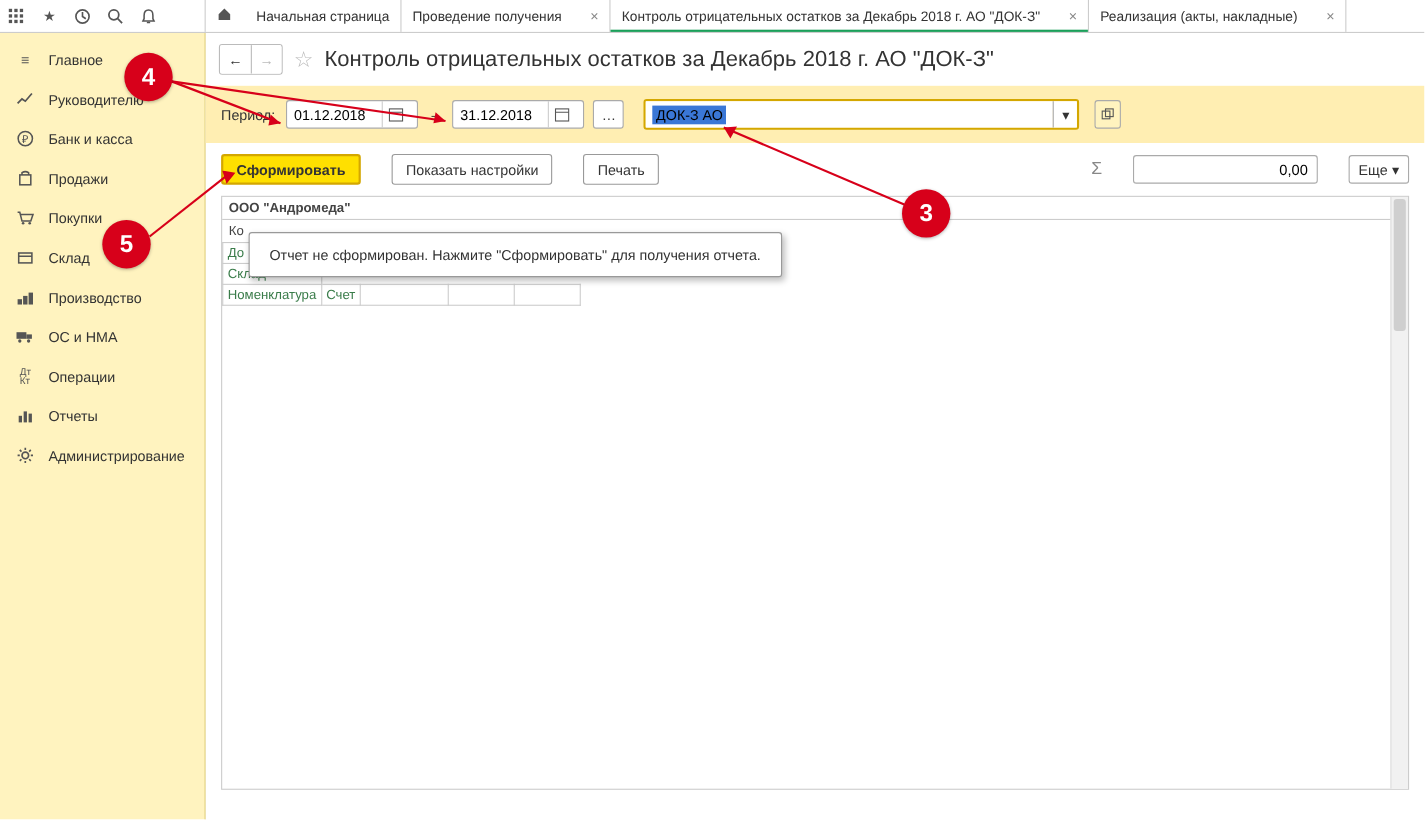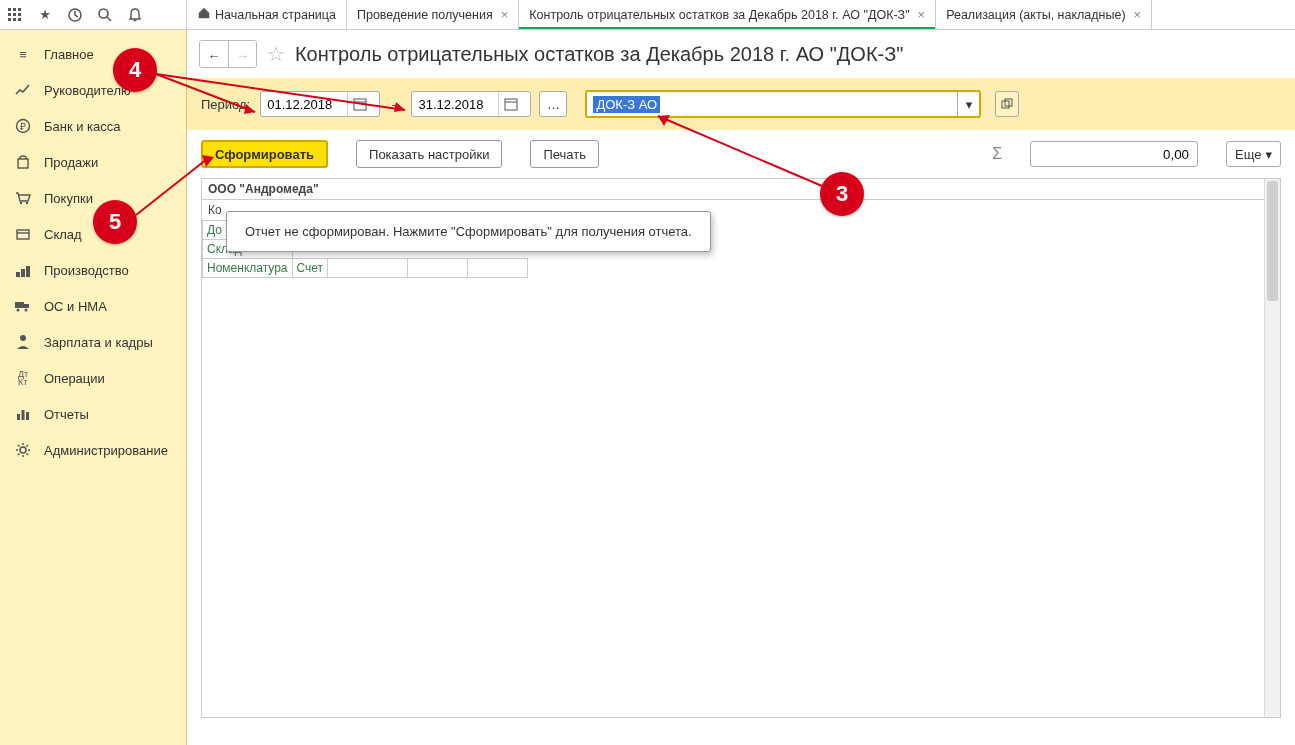--- a/index.html
+++ b/index.html
@@ -2,21 +2,21 @@
 <html><head>
 <meta charset="utf-8">
 <style>
 * { box-sizing: border-box; margin: 0; padding: 0; font-family: Arial, sans-serif; }
 body { font-size: 13px; color: #333; background: #fff; width: 1295px; height: 745px; overflow: hidden; position: relative; }
 
 .topbar { height: 30px; border-bottom: 1px solid #ccc; display: flex; align-items: stretch; }
 .topbar-icons { display: flex; align-items: center; padding: 0 6px; gap: 12px; border-right: 1px solid #ccc; width: 187px; }
 .ticon { width: 18px; height: 18px; display: flex; align-items: center; justify-content: center; cursor: pointer; color: #555; }
 .tabs { display: flex; align-items: stretch; flex: 1; }
-.tab { display: flex; align-items: center; padding: 0 10px; border-right: 1px solid #ccc; cursor: pointer; position: relative; gap: 4px; font-size: 12.5px; }
+.tab { display: flex; align-items: center; padding: 0 10px; border-right: 1px solid #ccc; cursor: pointer; position: relative; gap: 22px; font-size: 12.5px; }
 .tab.active::after { content: ""; position: absolute; left: 0; right: 0; bottom: 0; height: 2px; background: #1b9f5a; }
 .tab .close-x { color: #888; font-size: 13px; cursor: pointer; margin-left: 4px; }
 
 .layout { display: flex; height: calc(745px - 30px); }
 .sidebar { width: 187px; background: #fff3bf; border-right: 1px solid #d9c76f; padding-top: 6px; }
 .side-item { display: flex; align-items: center; gap: 12px; padding: 9px 14px; cursor: pointer; font-size: 13px; color: #333; }
 .side-icon { width: 18px; height: 18px; display: flex; align-items: center; justify-content: center; color: #555; }
 
 .main { flex: 1; background: #fff; position: relative; }
 .header-row { display: flex; align-items: center; padding: 10px 12px; gap: 10px; }
@@ -29,21 +29,21 @@
 
 .period-panel { background: #ffeeb2; padding: 12px 14px; display: flex; align-items: center; gap: 8px; }
 .period-label { margin-right: 2px; }
 .date-field { display: flex; border: 1px solid #aaa; border-radius: 3px; background: #fff; height: 26px; width: 120px; align-items: center; padding-left: 6px; }
 .date-field input { border: none; outline: none; width: 80px; font-size: 13px; }
 .cal-btn { width: 24px; height: 24px; display: flex; align-items: center; justify-content: center; border-left: 1px solid #ccc; cursor: pointer; color: #555; }
 .dash { margin: 0 4px; }
 .dots-btn { width: 28px; height: 26px; border: 1px solid #aaa; border-radius: 3px; background: #fff; display: flex; align-items: center; justify-content: center; cursor: pointer; }
 .org-wrap { display: flex; border: 2px solid #d4a700; border-radius: 3px; height: 28px; margin-left: 10px; align-items: center; }
 .org-field { background: #fff; height: 24px; width: 370px; display: flex; align-items: center; padding-left: 6px; }
-.org-sel { background: #3a77d6; color: #ffffff; padding: 1px 3px; }
+.org-sel { background: #3a77d6; color: #000000; padding: 1px 3px; }
 .org-dd { width: 22px; height: 24px; display: flex; align-items: center; justify-content: center; border-left: 1px solid #aaa; cursor: pointer; background: #fff; }
 .ext-btn { width: 24px; height: 26px; border: 1px solid #aaa; border-radius: 3px; margin-left: 6px; display: flex; align-items: center; justify-content: center; cursor: pointer; background: #fff3bf; }
 
 .buttons-row { padding: 10px 14px; display: flex; align-items: center; gap: 28px; }
 .btn { height: 28px; padding: 0 12px; border: 1px solid #999; border-radius: 3px; background: #fff; display: flex; align-items: center; cursor: pointer; font-size: 13px; }
 .btn.primary { background: #ffe000; border: 2px solid #d4a700; font-weight: bold; }
 .btn.primary-inner { display: flex; align-items: center; gap: 4px; }
 .spacer { flex: 1; }
 .sigma { font-size: 16px; color: #888; }
 .num-field { width: 168px; height: 26px; border: 1px solid #aaa; border-radius: 3px; text-align: right; padding-right: 8px; }
@@ -193,29 +193,20 @@
             <rect x="1" y="2" width="9" height="6" fill="#555"></rect>
             <rect x="10" y="4" width="5" height="4" fill="#555"></rect>
             <circle cx="4" cy="10" r="1.5" fill="#555"></circle>
             <circle cx="12" cy="10" r="1.5" fill="#555"></circle>
           </svg>
         </span>
         <span>ОС и НМА</span>
       </div>
     <div class="side-item">
         <span class="side-icon">
-          <svg width="14" height="16">
-            <circle cx="7" cy="4" r="3" fill="#555"></circle>
-            <path d="M1 15 Q7 9 13 15 Z" fill="#555"></path>
-          </svg>
-        </span>
-        <span>Зарплата и кадры</span>
-      </div>
-    <div class="side-item">
-        <span class="side-icon">
           <span style="font-size:9px;line-height:8px;">Дт<br>Кт</span>
         </span>
         <span>Операции</span>
       </div>
     <div class="side-item">
         <span class="side-icon">
           <svg width="14" height="14">
             <rect x="1" y="7" width="3" height="6" fill="#555"></rect>
             <rect x="5.5" y="3" width="3" height="10" fill="#555"></rect>
             <rect x="10" y="5" width="3" height="8" fill="#555"></rect>

